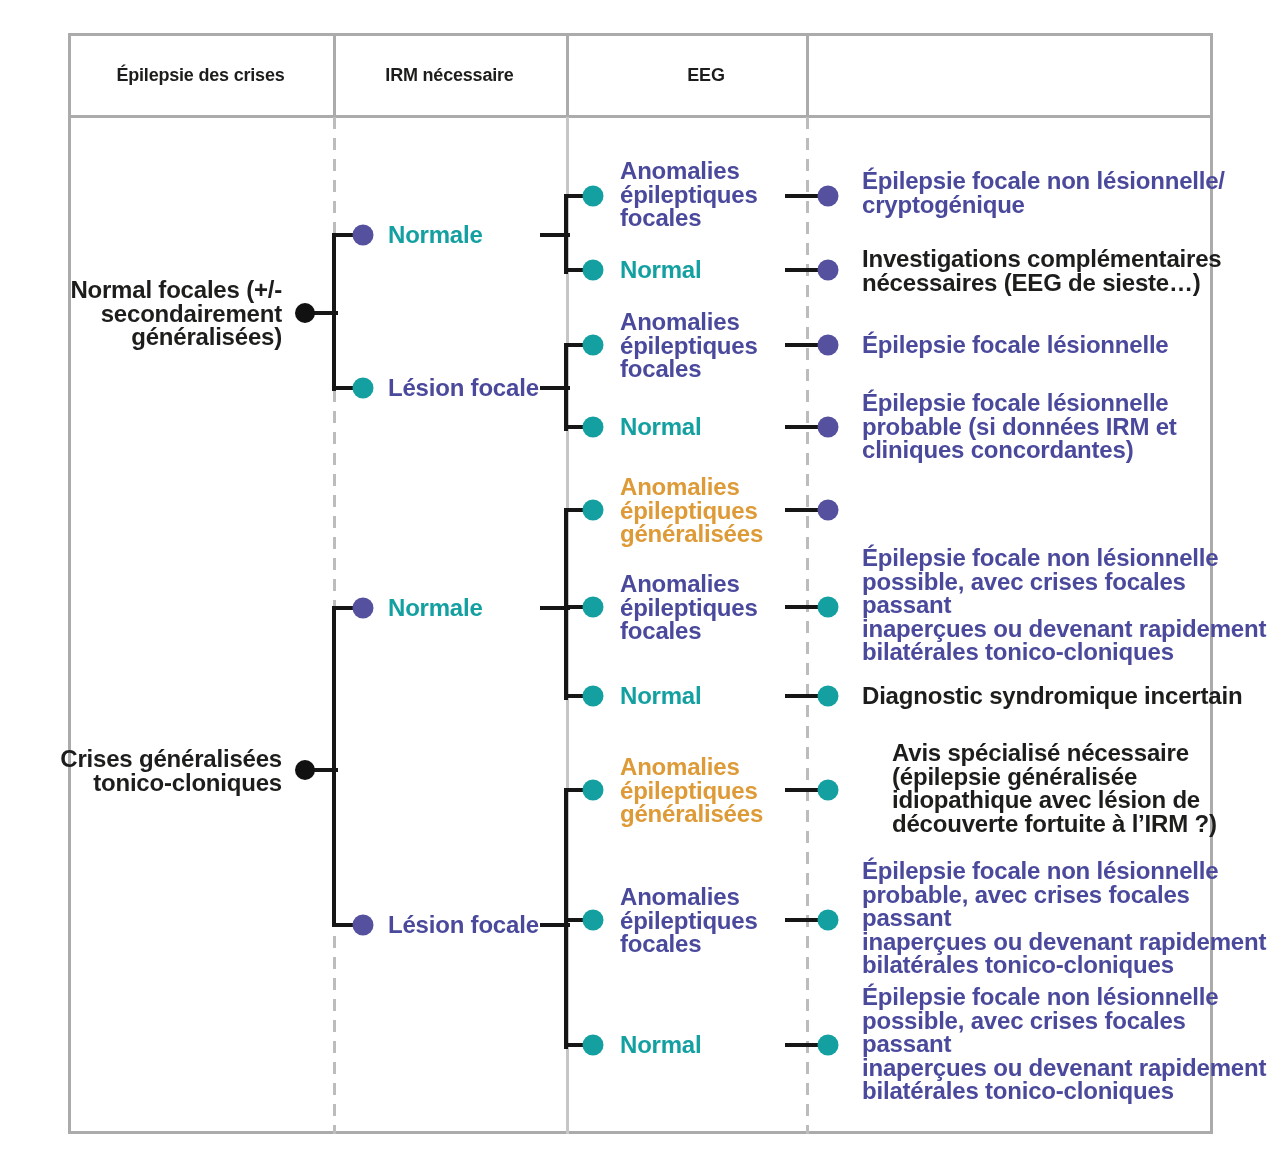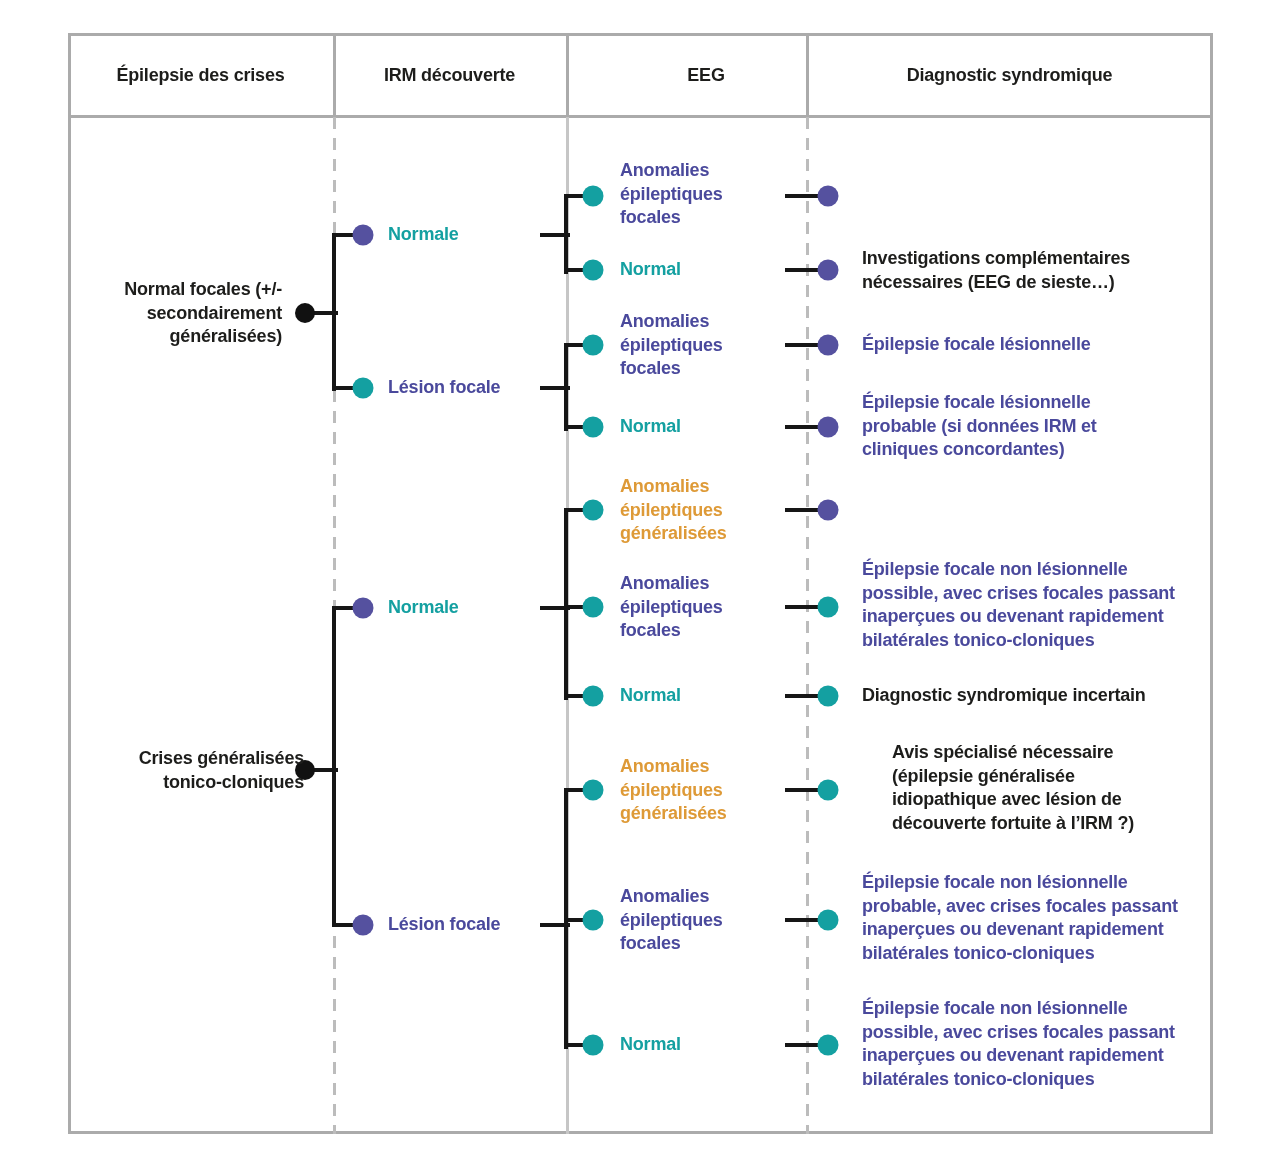--- a/index.html
+++ b/index.html
@@ -20,21 +20,21 @@
   
   .hl{position:absolute;height:4px;background:#161616;}
   .vl{position:absolute;width:4px;background:#161616;}
   
   .dot{position:absolute;width:21px;height:21px;border-radius:50%;transform:translate(-50%,-50%);}
   .dot.black{width:20px;height:20px;background:#111111;}
   .dot.purple{background:#55519f;}
   .dot.teal{background:#14a0a1;}
   
   .lbl{position:absolute;transform:translateY(-50%);
-    font-size:18px;font-weight:bold;line-height:23.5px;
+    font-size:24px;font-weight:bold;line-height:23.5px;
     white-space:pre-line;letter-spacing:-0.2px;}
   .black{color:#1d1d1b;}
   .purple-t{color:#4a499c;}
   .teal-t{color:#14a0a1;}
   .orange-t{color:#de9a37;}
   .right{text-align:right;}
   .hdr{position:absolute;top:75px;transform:translateY(-50%);
     text-align:center;font-size:18px;font-weight:bold;color:#1d1d1b;letter-spacing:-0.2px;}
 </style>
 </head>
@@ -45,23 +45,22 @@
   <div class="frame"></div>
   <div class="hdr-div" style="left:333px"></div>
   <div class="hdr-div" style="left:566px"></div>
   <div class="hdr-div" style="left:806px"></div>
   <div class="hdr-bottom"></div>
   <div class="v-dashed" style="left:333px"></div>
   <div class="v-solid" style="left:566px"></div>
   <div class="v-dashed" style="left:806px"></div>
 
   <div class="hdr" style="left:68px;width:265px">Épilepsie des crises</div>
-  <div class="hdr" style="left:333px;width:233px">IRM découverte</div>
+  <div class="hdr" style="left:333px;width:233px">IRM nécessaire</div>
   <div class="hdr" style="left:566px;width:280px">EEG</div>
-  <div class="hdr" style="left:806px;width:407px">Diagnostic syndromique</div>
 
   <div class="hl" style="left:303px;top:311px;width:35px"></div>
   <div class="vl" style="left:332px;top:233px;height:158px"></div>
   <div class="hl" style="left:334px;top:233px;width:22px"></div>
   <div class="hl" style="left:334px;top:386px;width:22px"></div>
 
   <div class="hl" style="left:303px;top:768px;width:35px"></div>
   <div class="vl" style="left:332px;top:606px;height:321px"></div>
   <div class="hl" style="left:334px;top:606px;width:22px"></div>
   <div class="hl" style="left:334px;top:923px;width:22px"></div>
@@ -125,21 +124,21 @@
   <div class="dot purple" style="left:828px;top:510px"></div>
   <div class="dot teal" style="left:828px;top:607px"></div>
   <div class="dot teal" style="left:828px;top:696px"></div>
   <div class="dot teal" style="left:828px;top:790px"></div>
   <div class="dot teal" style="left:828px;top:920px"></div>
   <div class="dot teal" style="left:828px;top:1045px"></div>
 
   <div class="lbl black right" style="right:998px;top:313px">Normal focales (+/-
 secondairement
 généralisées)</div>
-  <div class="lbl black right" style="right:976px;top:770px">Crises généralisées
+  <div class="lbl black right" style="right:998px;top:770px">Crises généralisées
 tonico-cloniques</div>
 
   <div class="lbl teal-t" style="left:388px;top:235px">Normale</div>
   <div class="lbl purple-t" style="left:388px;top:388px">Lésion focale</div>
   <div class="lbl teal-t" style="left:388px;top:608px">Normale</div>
   <div class="lbl purple-t" style="left:388px;top:925px">Lésion focale</div>
 
   <div class="lbl purple-t" style="left:620px;top:194px">Anomalies
 épileptiques
 focales</div>
@@ -156,20 +155,22 @@
 focales</div>
   <div class="lbl teal-t" style="left:620px;top:696px">Normal</div>
   <div class="lbl orange-t" style="left:620px;top:790px">Anomalies
 épileptiques
 généralisées</div>
   <div class="lbl purple-t" style="left:620px;top:920px">Anomalies
 épileptiques
 focales</div>
   <div class="lbl teal-t" style="left:620px;top:1045px">Normal</div>
 
+  <div class="lbl purple-t" style="left:862px;top:192px">Épilepsie focale non lésionnelle/
+cryptogénique</div>
   <div class="lbl black" style="left:862px;top:270px">Investigations complémentaires
 nécessaires (EEG de sieste…)</div>
   <div class="lbl purple-t" style="left:862px;top:345px">Épilepsie focale lésionnelle</div>
   <div class="lbl purple-t" style="left:862px;top:426px">Épilepsie focale lésionnelle
 probable (si données IRM et
 cliniques concordantes)</div>
   <div class="lbl purple-t" style="left:862px;top:605px">Épilepsie focale non lésionnelle
 possible, avec crises focales passant
 inaperçues ou devenant rapidement
 bilatérales tonico-cloniques</div>

